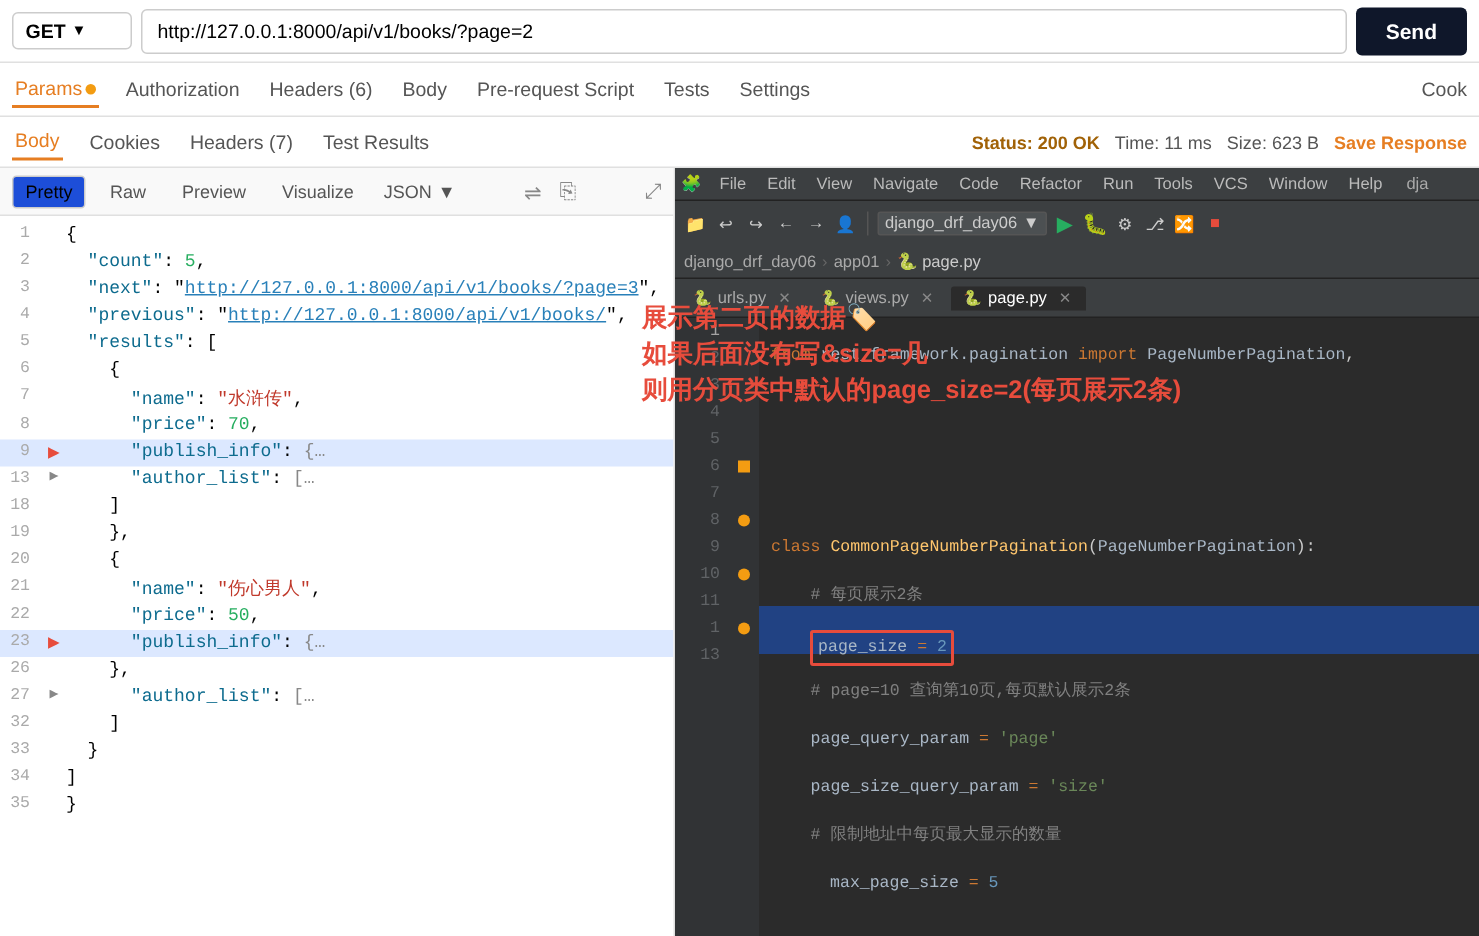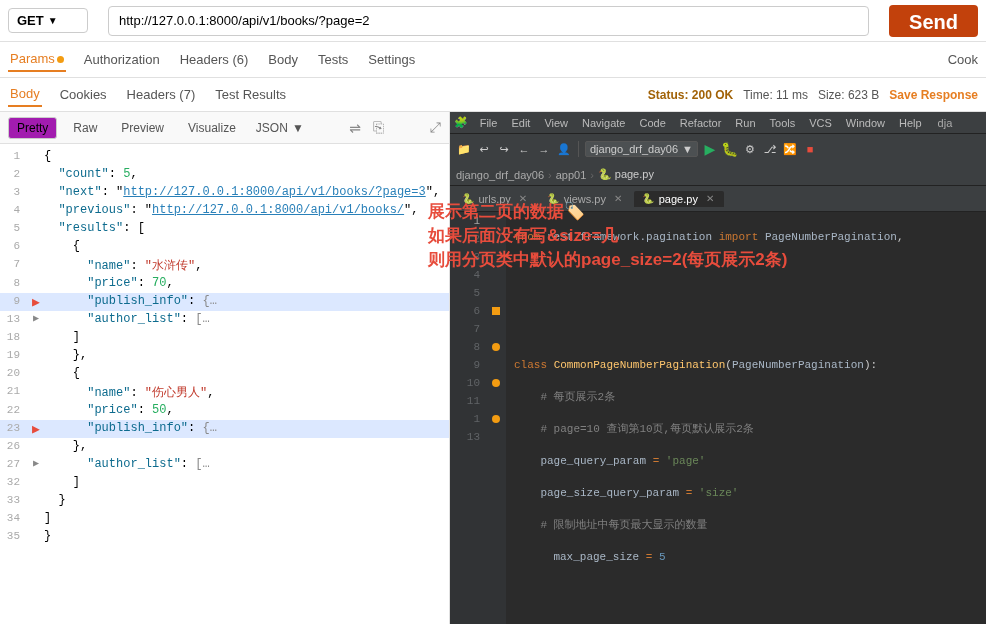--- a/index.html
+++ b/index.html
@@ -1,24 +1,24 @@
 <!DOCTYPE html>
 <html><head>
   <meta charset="utf-8">
   <style>
     * { margin: 0; padding: 0; box-sizing: border-box; }
     body { width: 986px; height: 624px; font-family: Arial, sans-serif; font-size: 13px; background: #fff; overflow: hidden; display: flex; flex-direction: column; }
 
     
-    .top-bar { display: flex; align-items: center; height: 42px; background: #fff; border-bottom: 1px solid #e0e0e0; padding: 0 8px; gap: 20px; }
+    .top-bar { display: flex; align-items: center; height: 42px; background: #fff; border-bottom: 1px solid #e0e0e0; padding: 0 8px; gap: 6px; }
     .method-select { display: flex; align-items: center; gap: 4px; border: 1px solid #ccc; border-radius: 4px; padding: 4px 8px; font-size: 13px; font-weight: bold; cursor: pointer; min-width: 80px; }
     .method-select span { color: #000; }
     .chevron { color: #555; font-size: 10px; }
     .url-bar { flex: 1; height: 30px; border: 1px solid #ccc; border-radius: 4px; padding: 4px 10px; font-size: 13px; color: #000; outline: none; }
-    .send-btn { background: #c2410c; color: #fff; border: none; border-radius: 4px; padding: 6px 20px; font-size: 20px; font-weight: bold; cursor: pointer; height: 32px; }
+    .send-btn { background: #0f172a; color: #fff; border: none; border-radius: 4px; padding: 6px 20px; font-size: 14px; font-weight: bold; cursor: pointer; height: 32px; }
 
     
     .params-bar { display: flex; align-items: center; height: 36px; border-bottom: 1px solid #e0e0e0; padding: 0 8px; gap: 16px; font-size: 13px; }
     .params-bar .tab { color: #555; cursor: pointer; padding: 4px 2px; }
     .params-bar .tab.active { color: #e67e22; border-bottom: 2px solid #e67e22; }
     .dot { width: 7px; height: 7px; background: #f39c12; border-radius: 50%; display: inline-block; margin-left: 2px; vertical-align: middle; }
     .params-bar .right-tab { margin-left: auto; color: #555; cursor: pointer; }
 
     
     .sub-bar { display: flex; align-items: center; height: 34px; border-bottom: 1px solid #e0e0e0; padding: 0 8px; gap: 16px; font-size: 13px; }
@@ -27,21 +27,21 @@
     .status-info { margin-left: auto; display: flex; align-items: center; gap: 10px; font-size: 12px; }
     .status-ok { color: #a16207; font-weight: bold; }
     .time-info { color: #555; }
     .size-info { color: #555; }
     .save-resp { color: #e67e22; cursor: pointer; font-weight: bold; }
 
     
     .json-panel { width: 450px; flex-shrink: 0; overflow: auto; background: #fff; border-right: 1px solid #e0e0e0; }
     .json-toolbar { display: flex; align-items: center; height: 32px; padding: 0 8px; gap: 8px; border-bottom: 1px solid #e0e0e0; background: #f9f9f9; }
     .json-tab { padding: 3px 8px; cursor: pointer; font-size: 12px; color: #555; border-radius: 3px; }
-    .json-tab.active { background: #a21caf; border: 1px solid #ccc; color: #000; }
+    .json-tab.active { background: #1d4ed8; border: 1px solid #ccc; color: #000; }
     .json-format { display: flex; align-items: center; gap: 4px; font-size: 12px; color: #555; cursor: pointer; margin-left: 4px; }
     .json-icon { color: #888; font-size: 14px; cursor: pointer; margin-left: auto; }
 
     .json-content { font-family: 'Courier New', monospace; font-size: 12px; padding: 4px 0; }
     .json-line { display: flex; align-items: flex-start; padding: 1px 0; min-height: 18px; }
     .json-line.selected { background: #dce8ff; }
     .line-num { width: 28px; text-align: right; color: #aaa; padding-right: 8px; flex-shrink: 0; font-size: 11px; user-select: none; padding-top: 1px; }
     .line-toggle { width: 16px; flex-shrink: 0; color: #888; cursor: pointer; text-align: center; font-size: 10px; }
     .line-content { flex: 1; white-space: pre; }
     .key { color: #0d6b8e; }
@@ -97,20 +97,21 @@
   </div>
   <input class="url-bar" type="text" value="http://127.0.0.1:8000/api/v1/books/?page=2" style="">
   <button class="send-btn">Send</button>
 </div>
 
 <div class="params-bar">
   <span class="tab active">Params<span class="dot"></span></span>
   <span class="tab">Authorization</span>
   <span class="tab">Headers (6)</span>
   <span class="tab">Body</span>
+  <span class="tab">Pre-request Script</span>
   <span class="tab">Tests</span>
   <span class="tab">Settings</span>
   <span class="right-tab">Cook</span>
 </div>
 
 <div class="sub-bar">
   <span class="tab active">Body</span>
   <span class="tab">Cookies</span>
   <span class="tab">Headers (7)</span>
   <span class="tab">Test Results</span>
@@ -394,20 +395,21 @@
         <div class="ide-code-line"></div>
 
         <div class="ide-code-line"></div>
 
         <div class="ide-code-line"></div>
 
         <div class="ide-code-line"><span class="kw">class</span> <span class="fn">CommonPageNumberPagination</span>(<span style="color:#a9b7c6;">PageNumberPagination</span>):</div>
 
         <div class="ide-code-line">    <span class="cmt"># 每页展示2条</span></div>
 
+        <div class="ide-code-line highlight-line">    <span style="border:2px solid #e74c3c;padding:1px 3px;border-radius:2px;display:inline-block;"><span style="color:#a9b7c6;">page_size</span> <span style="color:#cc7832;">=</span> <span style="color:#6897bb;">2</span></span></div>
 
         <div class="ide-code-line">    <span class="cmt"># page=10 查询第10页,每页默认展示2条</span></div>
 
         <div class="ide-code-line">    <span style="color:#a9b7c6;">page_query_param</span> <span style="color:#cc7832;">=</span> <span class="str">'page'</span></div>
 
 
         <div class="ide-code-line">    <span style="color:#a9b7c6;">page_size_query_param</span> <span style="color:#cc7832;">=</span> <span class="str">'size'</span></div>
 
         <div class="ide-code-line">    <span class="cmt"># 限制地址中每页最大显示的数量</span></div>
 

